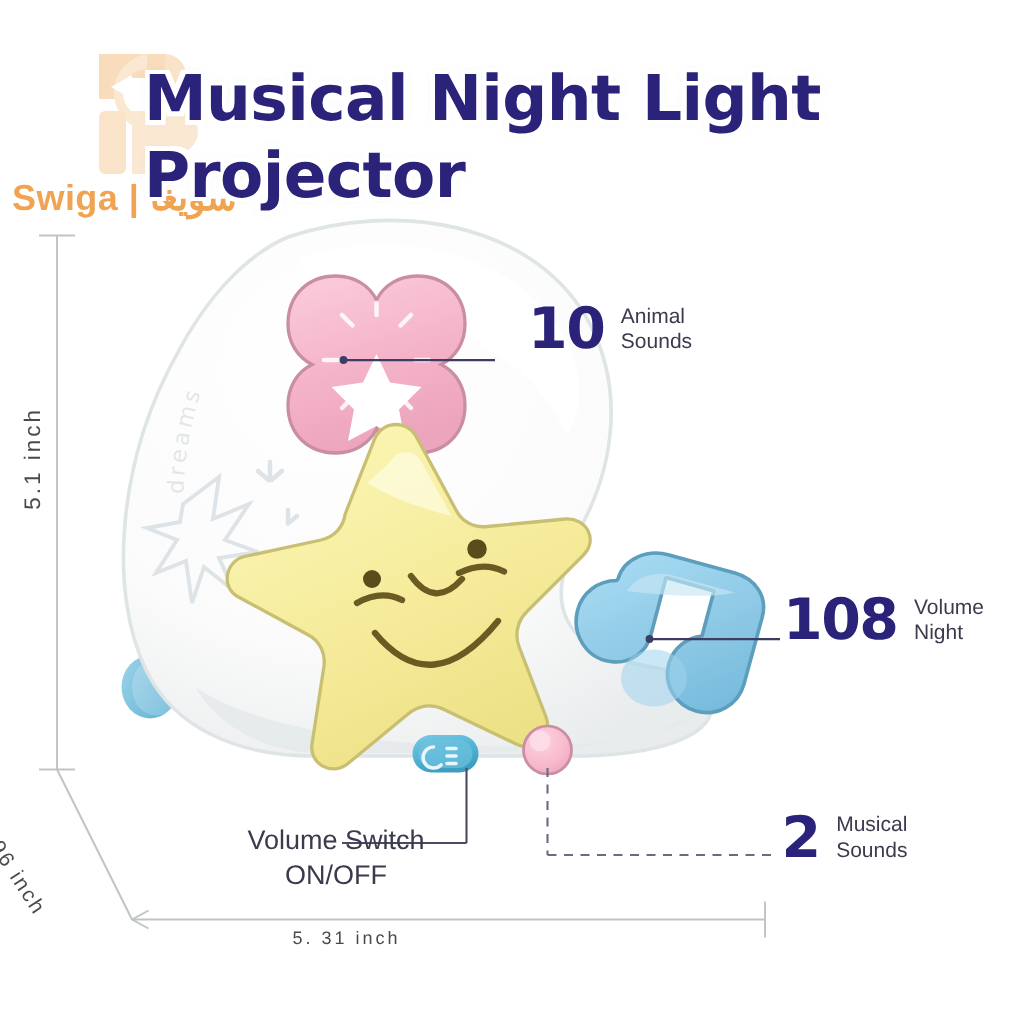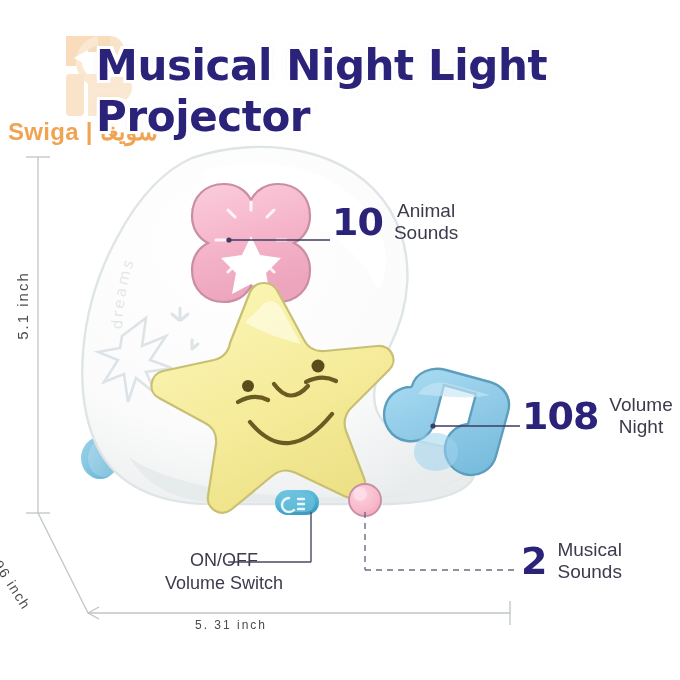--- a/index.html
+++ b/index.html
@@ -32,23 +32,23 @@
       0 0 6px rgba(200,200,200,.55);
   }
 
   
   .callout{position:absolute;display:flex;align-items:center;}
   .co-num{
     font-size:38px;font-weight:700;color:#2b2379;
     font-family:"DejaVu Sans", sans-serif;line-height:1;
     margin-right:11px;letter-spacing:-1px;
   }
-  .co-lines{font-size:19px;color:#3b3b4d;line-height:1.18;white-space:nowrap;text-align:center;}
-
-  #co-animal{left:332px;top:200px;}
+  .co-lines{font-size:14px;color:#3b3b4d;line-height:1.18;white-space:nowrap;}
+
+  #co-animal{left:352px;top:200px;}
   #co-sleep{left:522px;top:394px;}
   #co-nature{left:521px;top:539px;}
 
   #co-switch{
     position:absolute;left:165px;top:549px;
     font-size:18px;color:#3b3b4d;line-height:1.28;text-align:center;
   }
 
   
   .dim{position:absolute;color:#4a4a4a;white-space:nowrap;}
@@ -283,21 +283,21 @@
 
   <div class="callout" id="co-nature">
     <div class="co-num">2</div>
     <div class="co-lines">
       <div>Musical</div>
       <div>Sounds</div>
     </div>
   </div>
 
   <div id="co-switch">
+    <div>Volume Switch</div>
     <div>ON/OFF</div>
-    <div>Volume Switch</div>
   </div>
 
   <div class="dim" id="dim-h">5.1 inch</div>
   <div class="dim" id="dim-d">1.96 inch</div>
   <div class="dim" id="dim-w">5. 31 inch</div>
 
 </div>
 
 </body></html>

